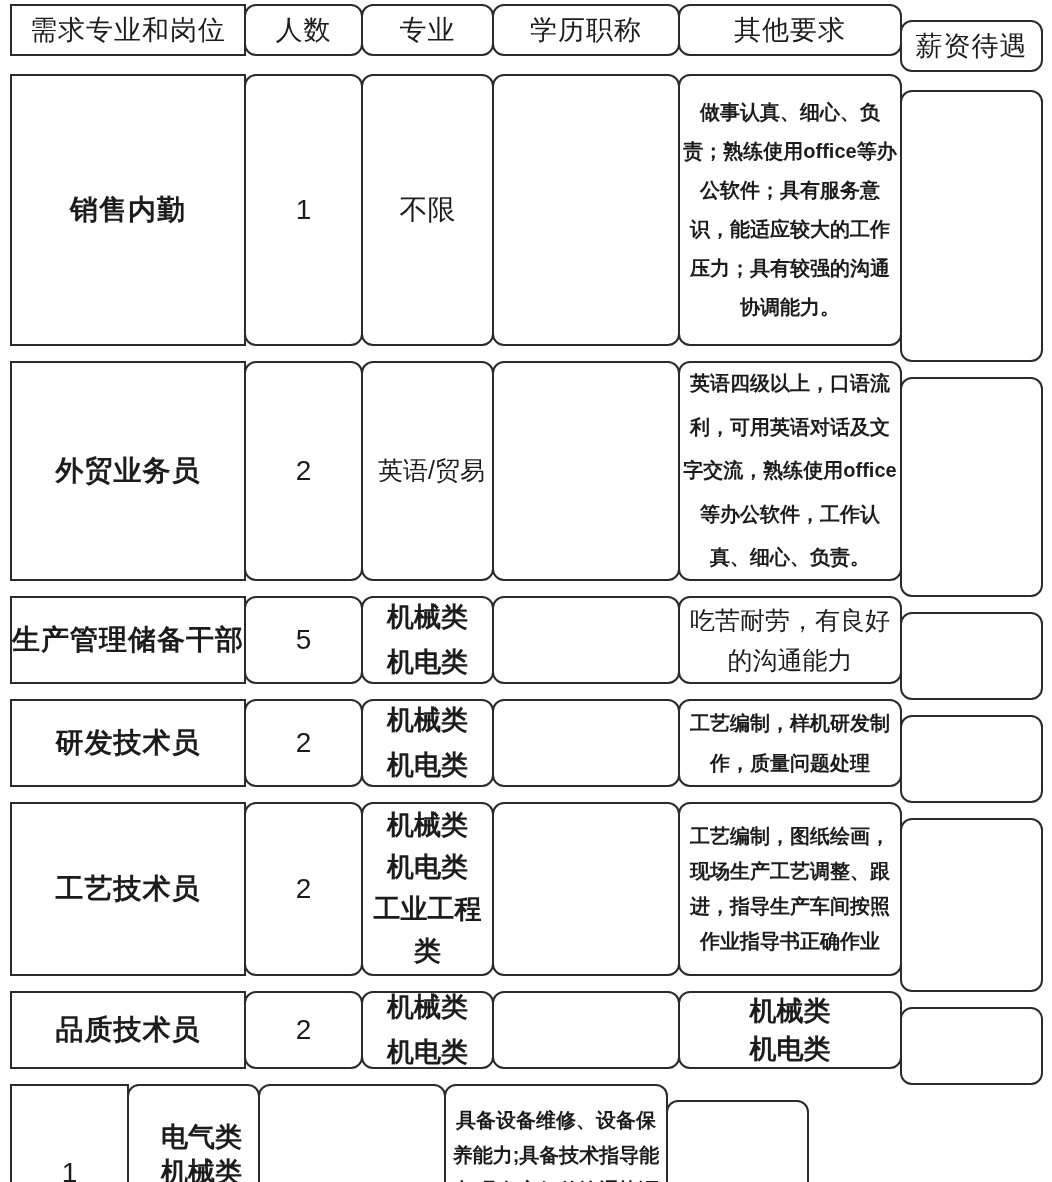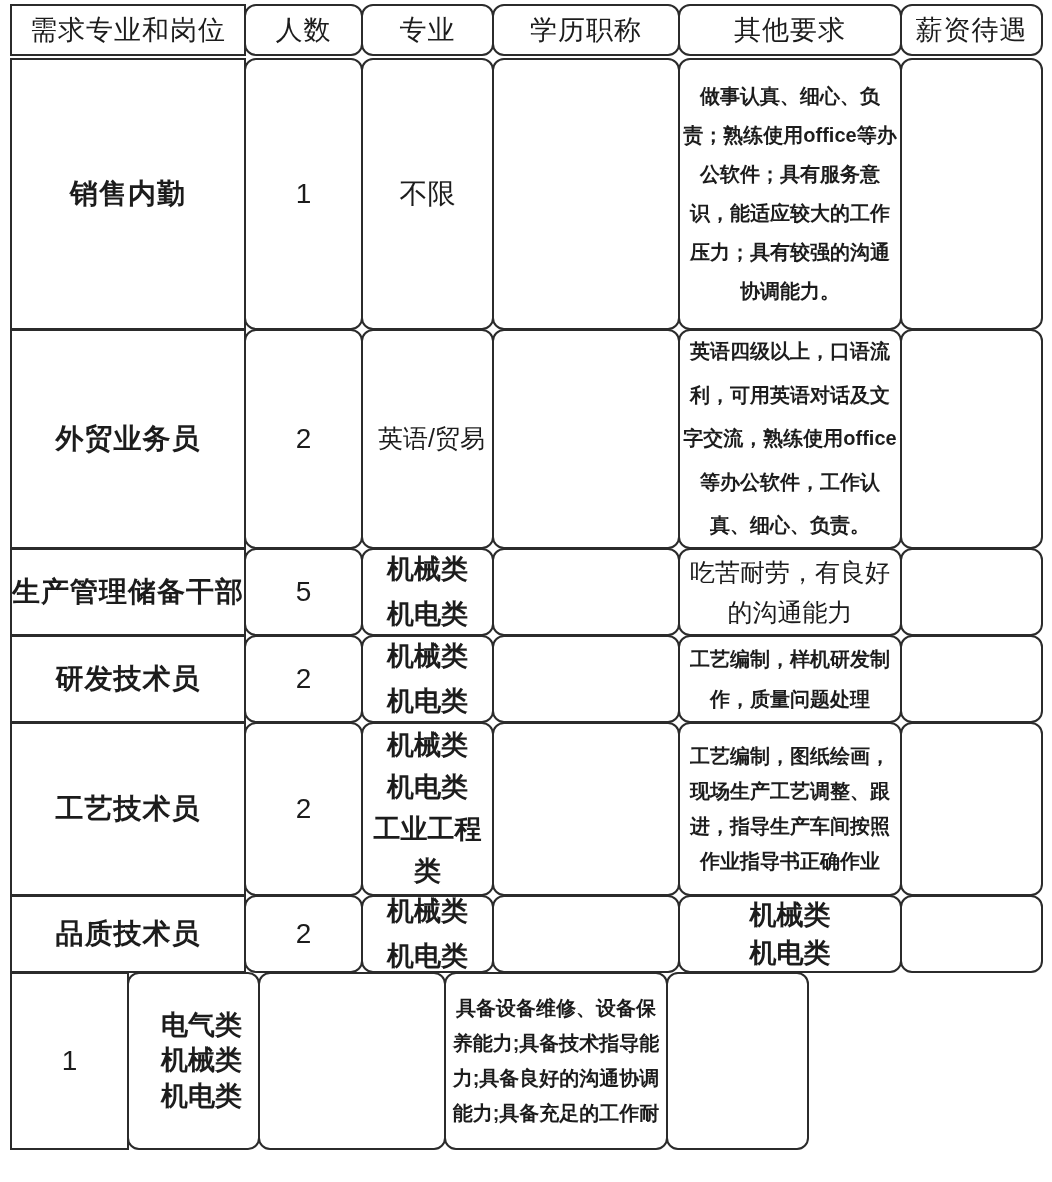--- a/index.html
+++ b/index.html
@@ -22,21 +22,21 @@
     overflow:hidden;
     white-space:pre-line;
   }
   .cell + .cell{margin-left:-2px;border-radius:12px;}
   
   .c0{width:236px;}
   .c1{width:119px;}
   .c2{width:133px;}
   .c3{width:188px;}
   .c4{width:224px;padding:0 2px;}
-  .c5{width:143px;}
+  .c5{width:143px;margin-top:16px;}
   
   .header-row{margin-bottom:2px;}
   .header-row .cell{height:52px;font-size:27px;font-weight:400;letter-spacing:1px;}
   
   #rows .row + .row{margin-top:-1px;}
   
   .cell.position{font-size:28px;font-weight:700;letter-spacing:1px;}
   .cell.count{font-size:28px;font-weight:400;}
   .cell.major{font-size:27px;font-weight:700;line-height:1.65;}
   .cell.requirements{font-size:20px;font-weight:700;line-height:2.0;}

